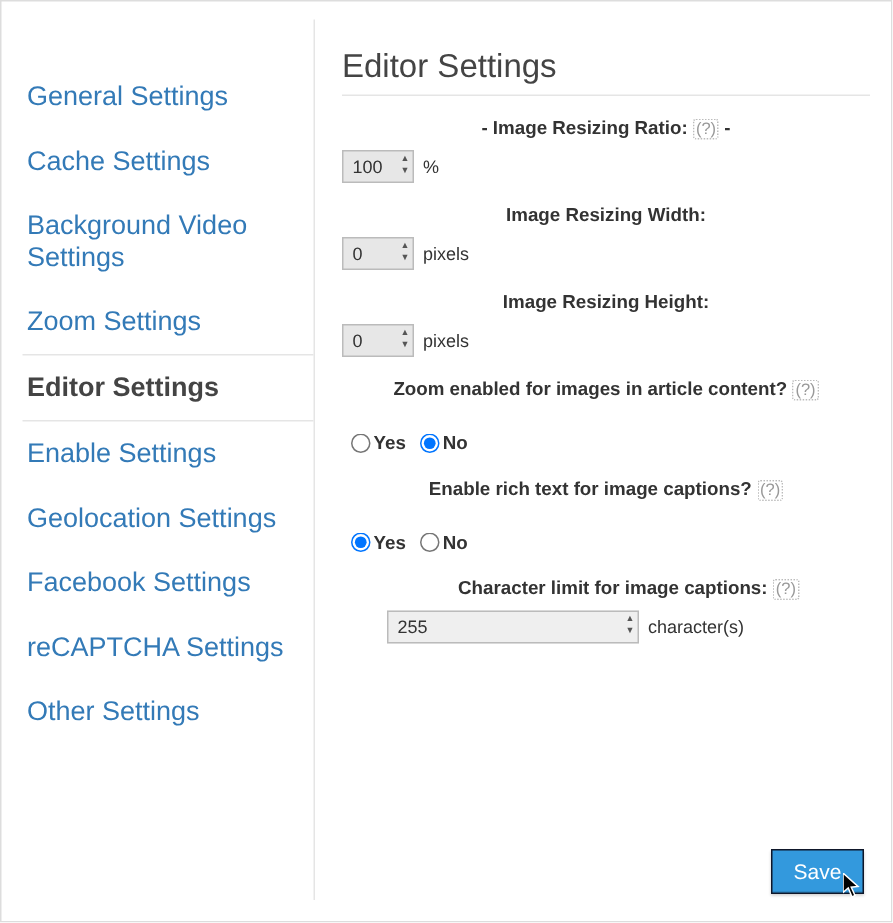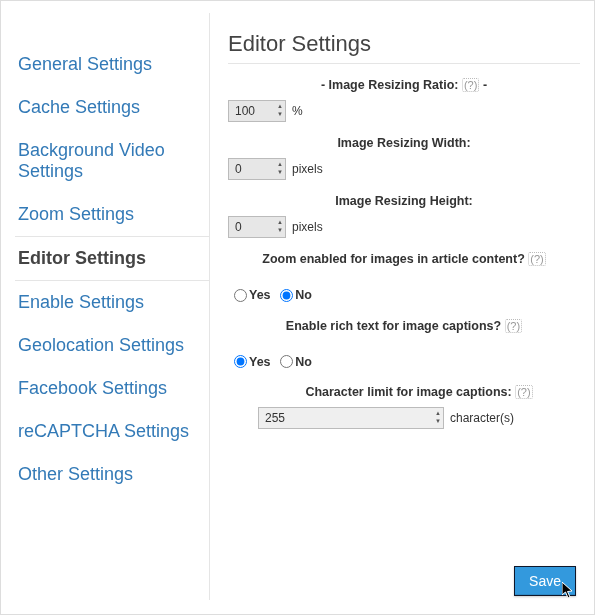--- a/index.html
+++ b/index.html
@@ -73,37 +73,37 @@
     cursor: help;
   }
   .dash { font-weight: bold; font-size: 12.5px; color:#333; }
   .row { display: flex; align-items: center; gap: 6px; margin-top:2px; }
   .spin {
     display: inline-flex;
     align-items: center;
     border: 1px solid #bbb;
     background: #e7e7e7;
     height: 22px;
-    width: 58px;
+    width: 48px;
     font-size: 12px;
     position: relative;
     padding: 0 4px;
   }
   .spin input {
     border: none; background: transparent;
     width: 34px; font-size: 12px;
     outline: none;
     color:#333;
   }
   .spin .arrows {
     position: absolute; right: 2px; top: 1px;
     display:flex; flex-direction:column;
     font-size: 6px; line-height:8px; color:#555;
   }
-  .spin.wide { width: 186px; background:#efefef; }
+  .spin.wide { width: 168px; background:#efefef; }
   .spin.wide input { width: 136px; }
   .unit { font-size: 12px; color:#333; }
   .radios { margin-top: 22px; padding-left: 6px; }
   .radios label {
     font-weight: bold;
     font-size: 12.5px;
     display: inline-flex;
     align-items: center;
     margin-right: 6px;
   }

